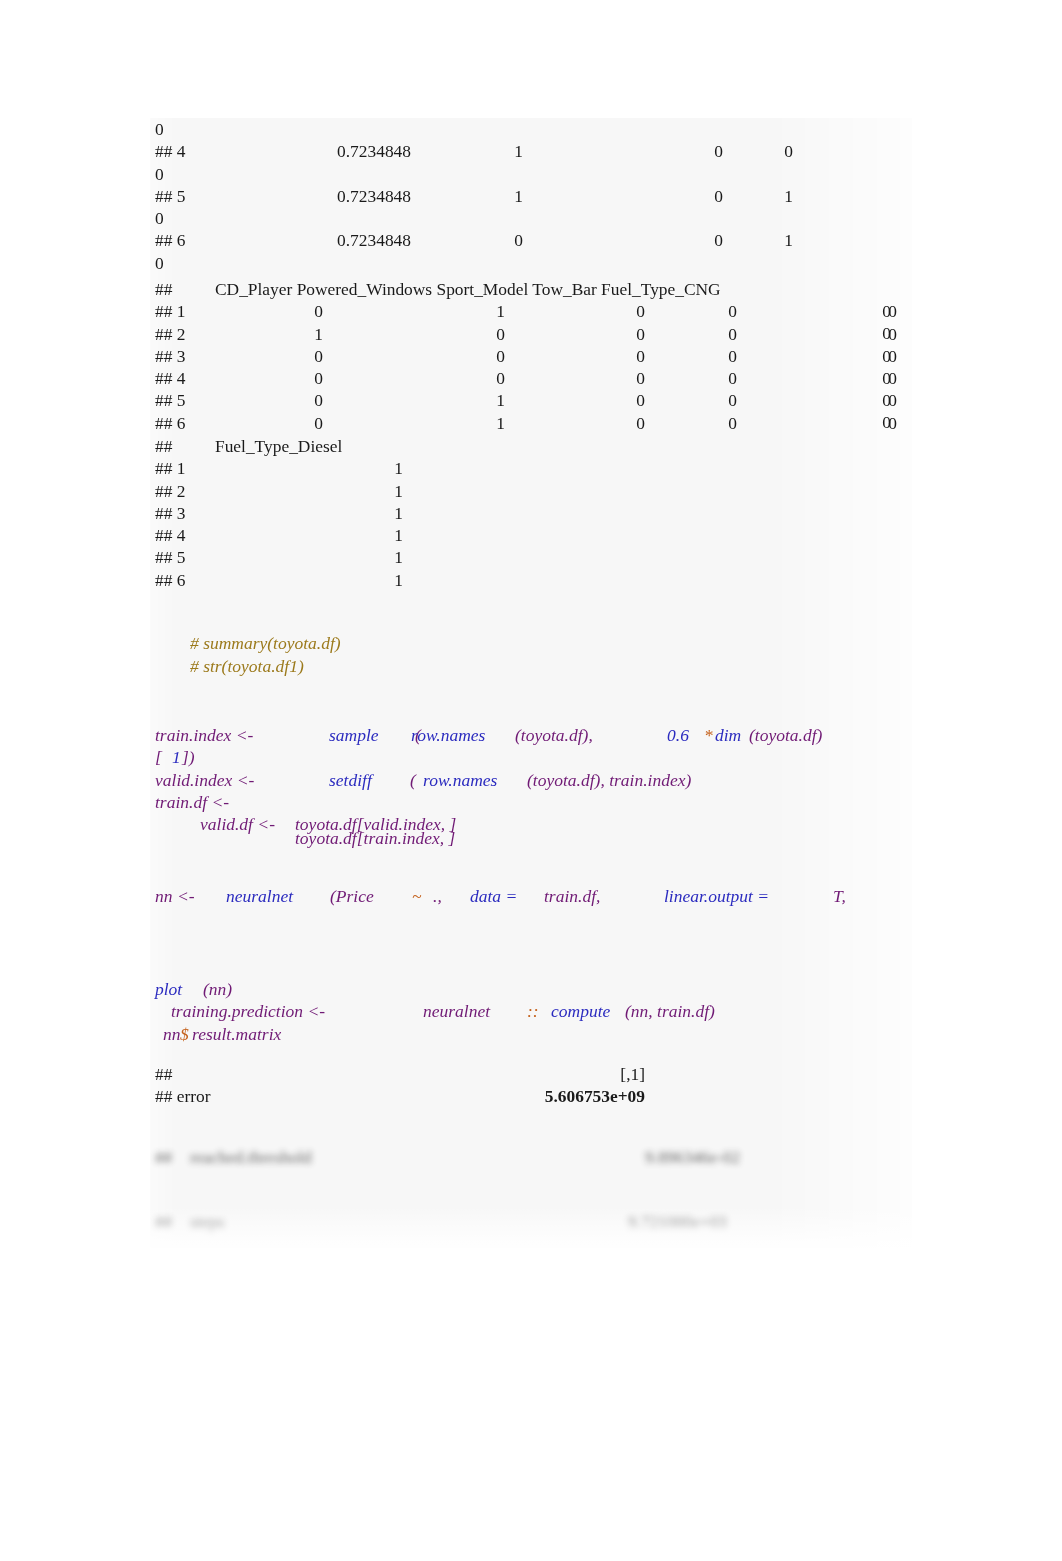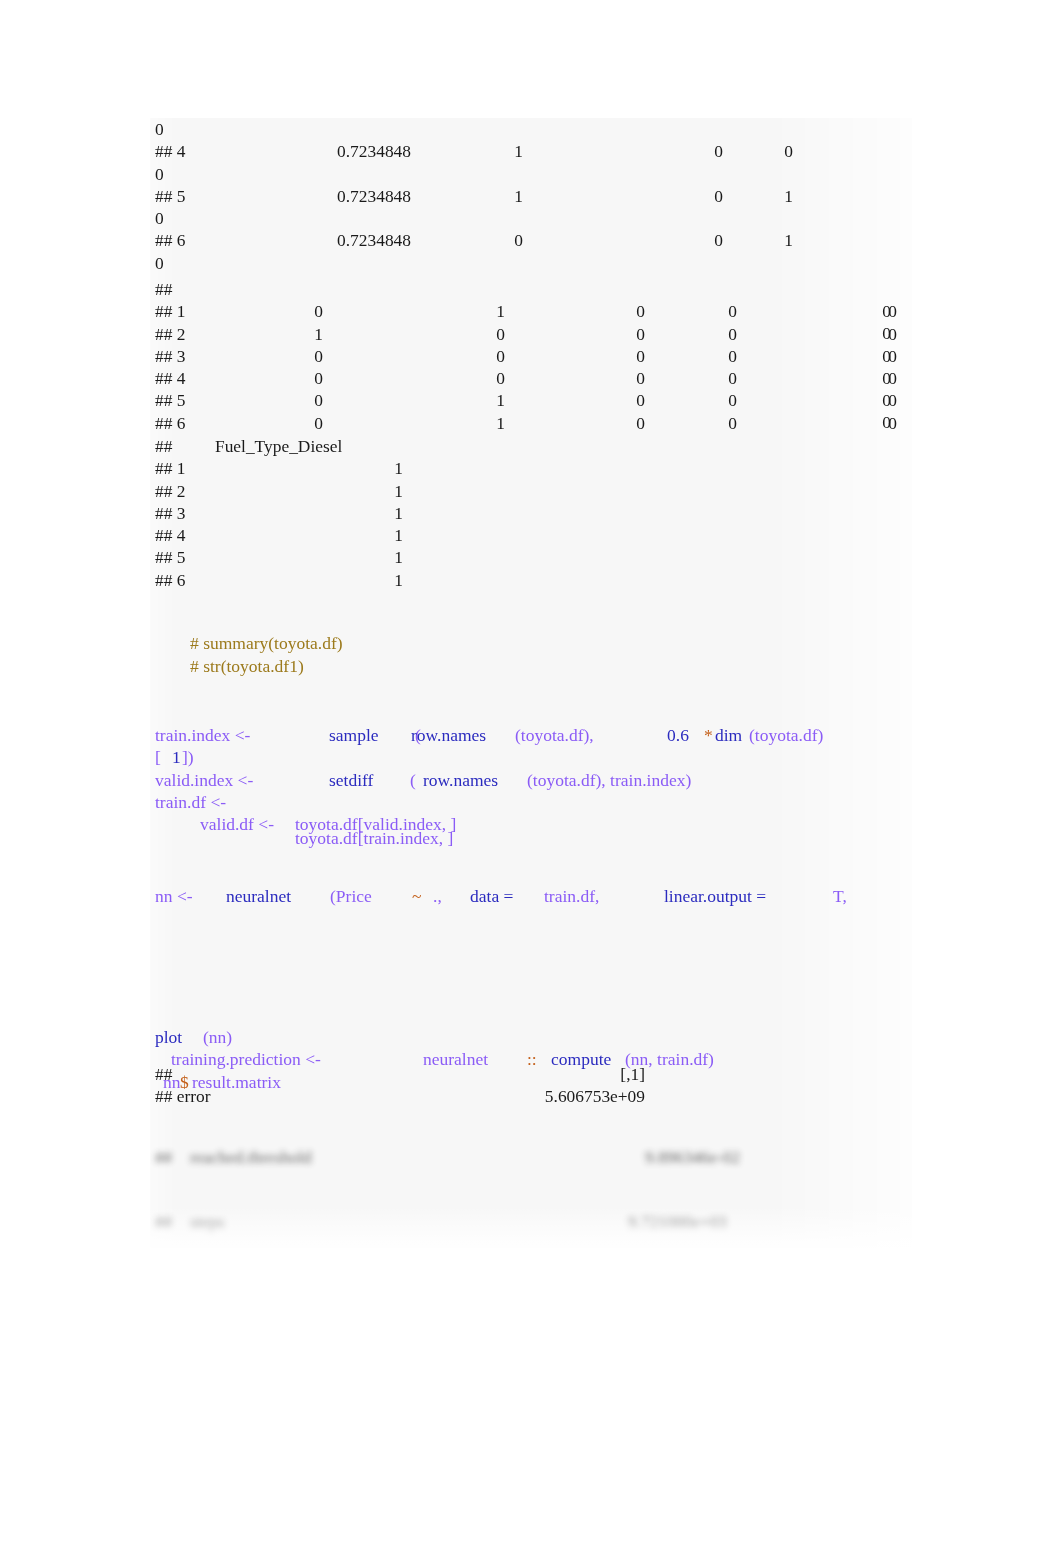--- a/index.html
+++ b/index.html
@@ -63,27 +63,27 @@
 
   
   .cell {
     position: absolute;
     top: 0;
     white-space: pre;
   }
   .cell.r { text-align: right; }
 
   
-  .code .ln { font-size: 17.5px; color: #1a1a1a; }
+  .code .ln { font-size: 17.5px; color: #1a1a1a; font-style: italic; }
   .tok { white-space: pre; }
   .kw   { color: #2b2bbf; }          
   .num  { color: #2b2bbf; }
   .op   { color: #c4601a; }          
   .cmt  { color: #9c7a1c; }          
-  .pl   { color: #8b5cf6; }          
+  .pl   { color: #701a75; }          
 
   
   .blur-wrap {
     position: absolute;
     left: 150px;
     top: 1104px;
     width: 762px;
     height: 146px;
     overflow: hidden;
   }
@@ -159,20 +159,21 @@
 
       <div class="ln">
         <span class="cell" style="left:0px;">0</span>
       </div>
     </div>
 
     <div class="block out" style="top:278px;">
 
       <div class="ln">
         <span class="cell" style="left:0px;">##</span>
+        <span class="cell" style="left:60px;">CD_Player Powered_Windows Sport_Model Tow_Bar Fuel_Type_CNG</span>
       </div>
 
       <div class="ln">
         <span class="cell" style="left:0px;">## 1</span>
         <span class="cell r" style="left:120px;width:48px;">0</span>
         <span class="cell r" style="left:302px;width:48px;">1</span>
         <span class="cell r" style="left:442px;width:48px;">0</span>
         <span class="cell r" style="left:534px;width:48px;">0</span>
         <span class="cell r" style="left:694px;width:48px;">0</span>
       </div>
@@ -322,21 +323,21 @@
         <span class="cell tok op" style="left:257px;">~</span>
         <span class="cell tok pl" style="left:278px;">.,</span>
         <span class="cell tok kw" style="left:315px;">data =</span>
         <span class="cell tok pl" style="left:389px;">train.df,</span>
         <span class="cell tok kw" style="left:509px;">linear.output =</span>
         <span class="cell tok pl" style="left:678px;">T,</span>
       </div>
 
     </div>
 
-    <div class="block code" style="top:978px;margin-top:48px;">
+    <div class="block code" style="top:978px;">
 
       <div class="ln">
         <span class="cell tok kw" style="left:0px;">plot</span>
         <span class="cell tok pl" style="left:48px;">(nn)</span>
       </div>
 
       <div class="ln">
         <span class="cell tok pl" style="left:16px;">training.prediction &lt;-</span>
         <span class="cell tok pl" style="left:268px;">neuralnet</span>
         <span class="cell tok op" style="left:372px;">::</span>
@@ -353,21 +354,21 @@
 
     <div class="block out" style="top:1063px;">
 
       <div class="ln">
         <span class="cell" style="left:0px;">##</span>
         <span class="cell r" style="left:400px;width:90px;">[,1]</span>
       </div>
 
       <div class="ln">
         <span class="cell" style="left:0px;">## error</span>
-        <span class="cell r" style="left:340px;width:150px;">5.606753e+09</span>
+        <span class="cell r" style="left:340px;width:150px;font-weight:bold;">5.606753e+09</span>
       </div>
     </div>
 
     <div class="blur-wrap">
       <div class="blur-inner">
         <div class="bl">
           <span class="bc" style="left:5px;">##</span>
           <span class="bc" style="left:40px;">reached.threshold</span>
           <span class="bc" style="left:495px;">9.896346e-02</span>
         </div>

